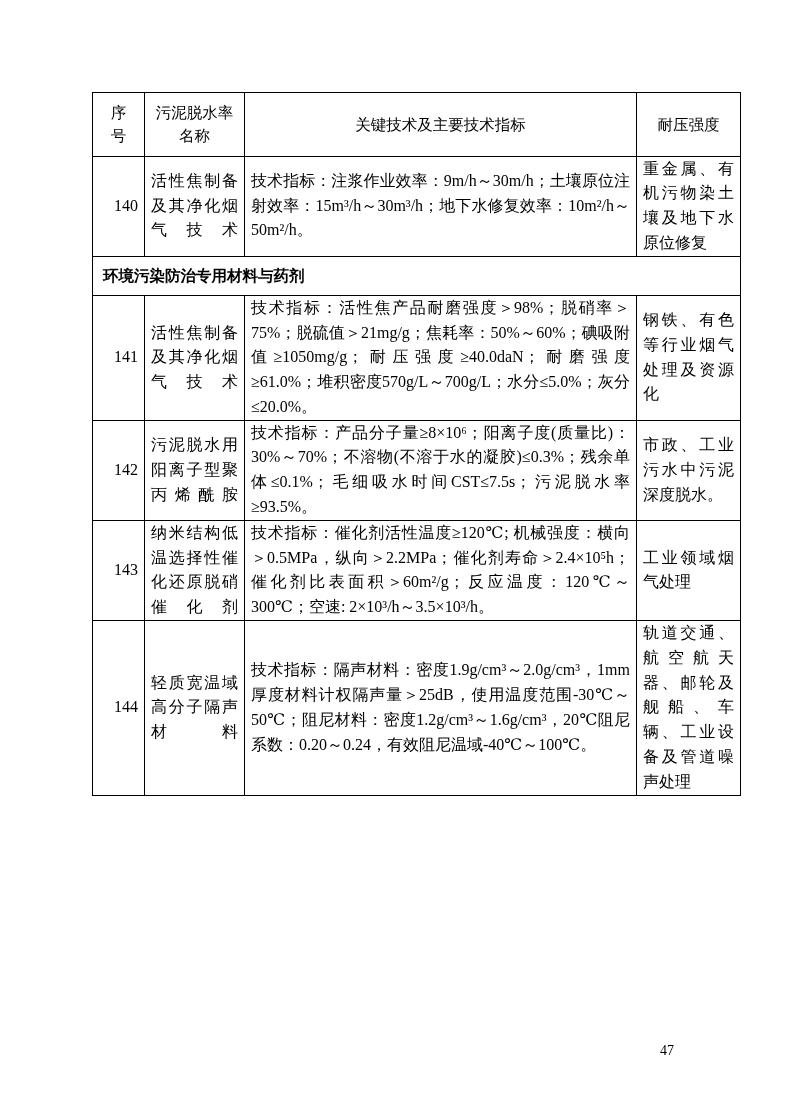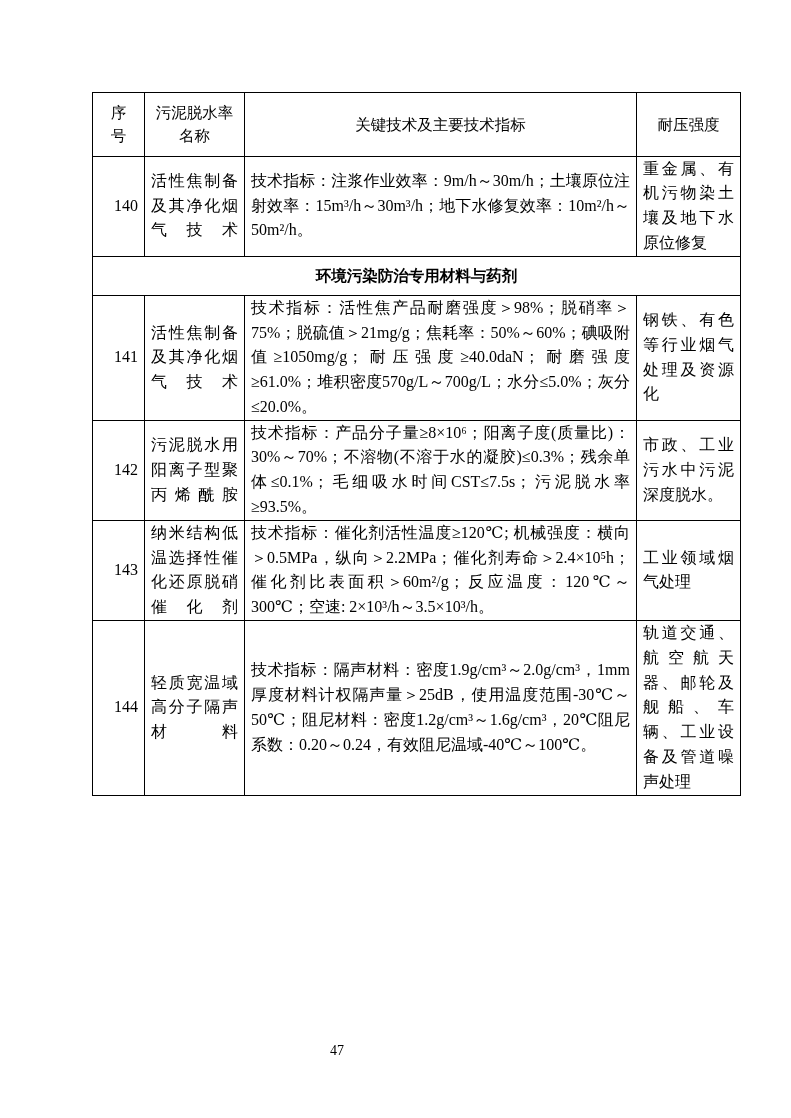--- a/index.html
+++ b/index.html
@@ -68,31 +68,31 @@
   .cell-scope {
     text-align: justify;
     font-size: 14.7px;
     line-height: 1.9;
     padding: 6px 8px;
   }
   .section-row td {
     font-weight: bold;
     font-size: 15.5px;
     padding: 7px 10px;
-    text-align: center;
+    text-align: left;
   }
   .lbl {
     font-weight: normal;
   }
   .page-number {
     position: absolute;
     left: 0;
     top: 1043px;
     width: 674px;
-    text-align: center;
+    text-align: right;
     font-size: 14px;
   }
   .hdr-l1 { display: block; }
 </style>
 </head>
 <body>
 
 <div class="page">
 
   <table class="doc-table">

